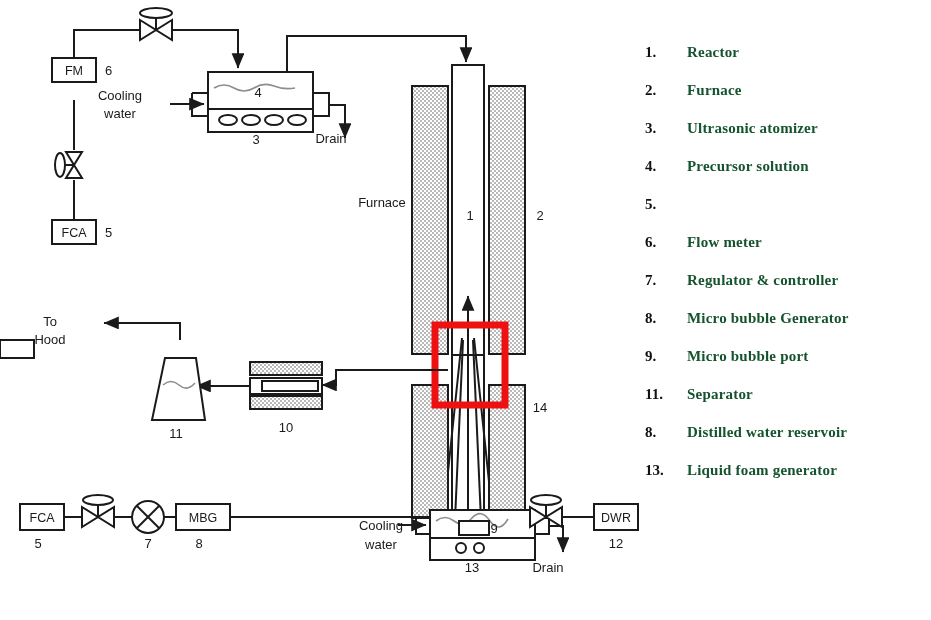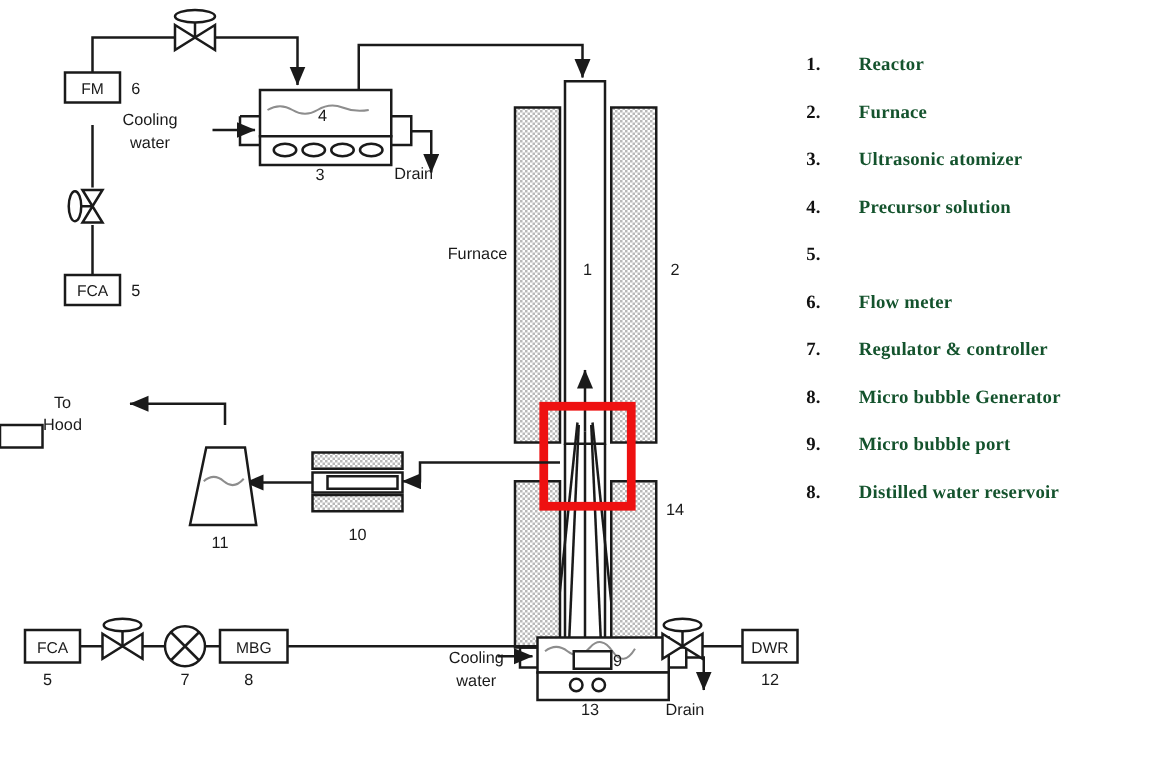--- a/index.html
+++ b/index.html
@@ -266,16 +266,24 @@
     </div>
     <div class="legend-row">
       <span class="legend-num">8.</span>
       <span class="legend-label">Micro bubble  Generator</span>
     </div>
     <div class="legend-row">
       <span class="legend-num">9.</span>
       <span class="legend-label">Micro bubble port</span>
     </div>
     <div class="legend-row">
+      <span class="legend-num">11.</span>
+      <span class="legend-label">Separator</span>
+    </div>
+    <div class="legend-row">
       <span class="legend-num">8.</span>
       <span class="legend-label">Distilled water reservoir</span>
     </div>
+    <div class="legend-row">
+      <span class="legend-num">13.</span>
+      <span class="legend-label">Liquid foam generator</span>
+    </div>
   </div>
 
 </body></html>

